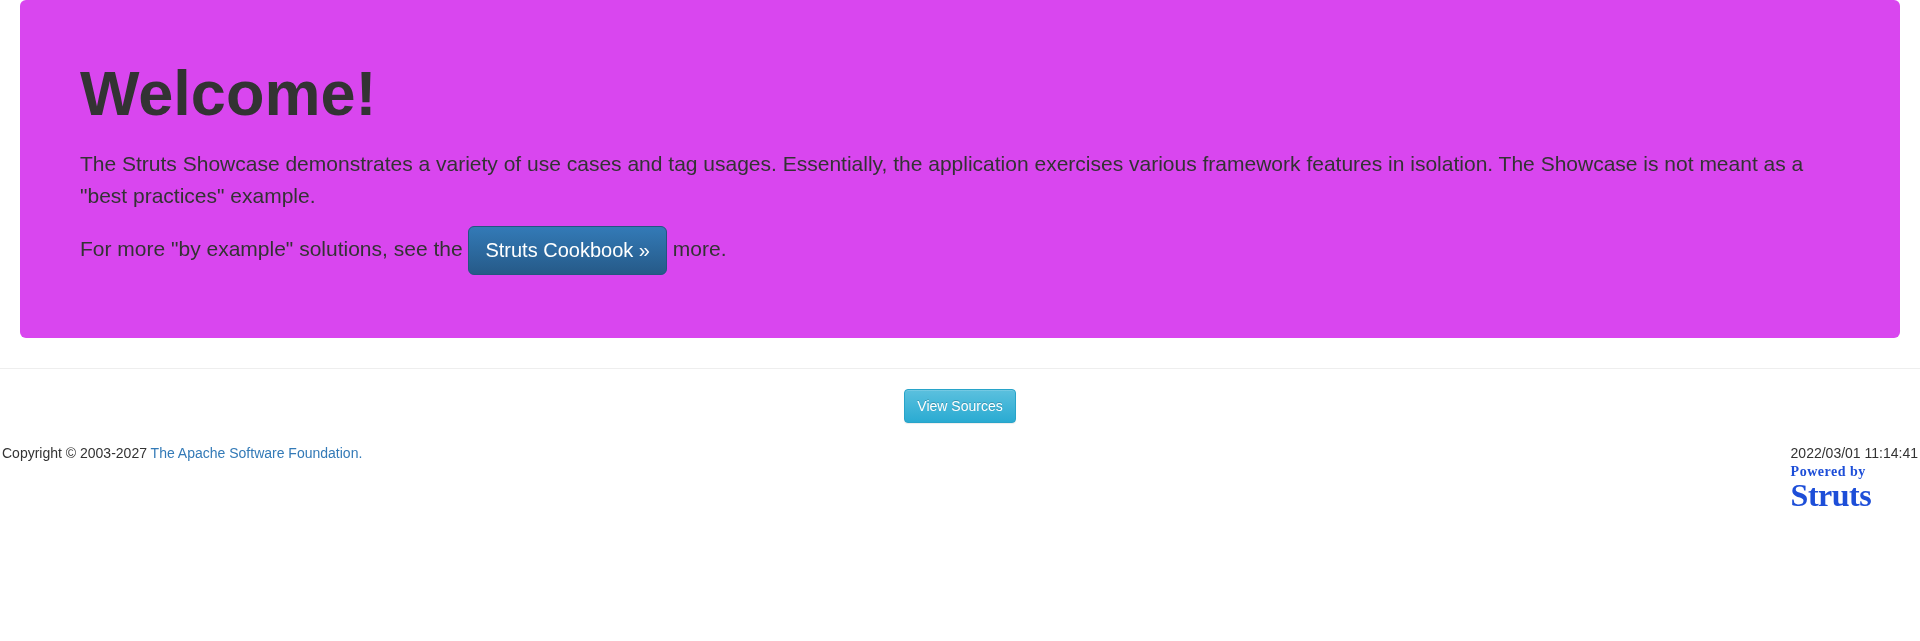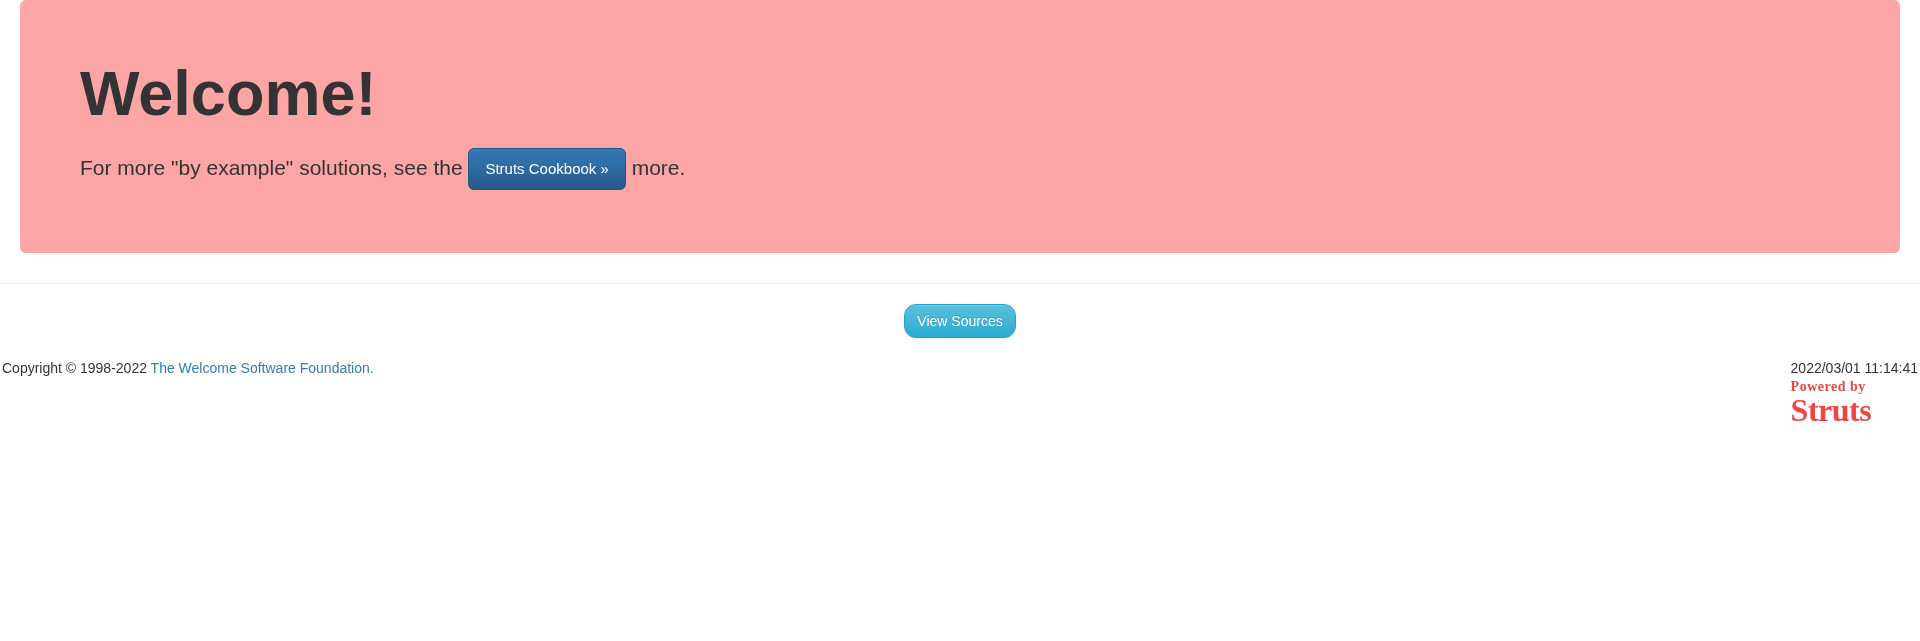--- a/index.html
+++ b/index.html
@@ -13,40 +13,40 @@
       line-height: 1.42857143;
       color: #333;
       background-color: #fff;
     }
     .container {
       padding: 0 20px;
     }
     .jumbotron {
       padding: 48px 60px;
       margin-bottom: 30px;
-      background-color: #fca5a5;
+      background-color: #d946ef;
       border-radius: 6px;
     }
     .jumbotron h1 {
       font-size: 63px;
       font-weight: 700;
       color: #333;
       margin-bottom: 10px;
     }
     .jumbotron p {
       font-size: 21px;
       font-weight: 200;
       color: #333;
       margin-bottom: 15px;
       line-height: 1.5;
     }
     .btn-primary {
       display: inline-block;
       padding: 10px 16px;
-      font-size: 15px;
+      font-size: 20px;
       line-height: 1.3333333;
       border-radius: 6px;
       color: #fff;
       background-color: #337ab7;
       background-image: linear-gradient(to bottom, #337ab7 0%, #265a88 100%);
       border: 1px solid #245580;
       text-decoration: none;
       cursor: pointer;
       vertical-align: middle;
       text-align: center;
@@ -60,21 +60,21 @@
     }
     .view-sources-wrapper {
       text-align: center;
       margin-bottom: 20px;
     }
     .btn-info {
       display: inline-block;
       padding: 6px 12px;
       font-size: 14px;
       line-height: 1.42857143;
-      border-radius: 12px;
+      border-radius: 4px;
       color: #fff;
       background-color: #5bc0de;
       background-image: linear-gradient(to bottom, #5bc0de 0%, #2aabd2 100%);
       border: 1px solid #28a4c9;
       text-decoration: none;
       cursor: pointer;
       text-align: center;
       white-space: nowrap;
       text-shadow: 0 -1px 0 rgba(0,0,0,.2);
       box-shadow: inset 0 1px 0 rgba(255,255,255,.15), 0 1px 1px rgba(0,0,0,.075);
@@ -91,58 +91,59 @@
     }
     .footer-left a {
       color: #337ab7;
       text-decoration: none;
     }
     .footer-right {
       color: #333;
     }
     .struts-logo {
       margin-top: 2px;
-      color: #ef4444;
+      color: #1d4ed8;
       line-height: 1;
       font-family: Georgia, "Times New Roman", serif;
     }
     .struts-logo .powered {
       font-size: 14px;
       font-weight: bold;
       letter-spacing: 0.5px;
     }
     .struts-logo .struts {
       font-size: 32px;
       font-weight: bold;
       letter-spacing: -0.5px;
     }
   </style>
 </head>
 <body>
 
 <div class="container">
   <div class="jumbotron">
     <h1>Welcome!</h1>
+    <p>The Struts Showcase demonstrates a variety of use cases and tag usages. Essentially, the application exercises various framework features in isolation. The Showcase is not meant as a "best practices" example.</p>
     <p>
       <span>For more "by example" solutions, see the </span>
       <a class="btn-primary">Struts Cookbook »</a>
       <span> more.</span>
     </p>
   </div>
 </div>
 
 <hr>
 
 <div class="view-sources-wrapper">
   <a class="btn-info">View Sources</a>
 </div>
 
 <div class="footer">
   <div class="footer-left">
-    <span>Copyright © 1998-2022 </span><a>The Welcome Software Foundation.</a>
+    <span>Copyright © 2003-2027 </span><a>The Apache Software Foundation.</a>
   </div>
   <div class="footer-right">
     <div>2022/03/01 11:14:41</div>
     <div class="struts-logo">
       <div class="powered">Powered by</div>
       <div class="struts">Struts</div>
     </div>
   </div>
 </div>
 

